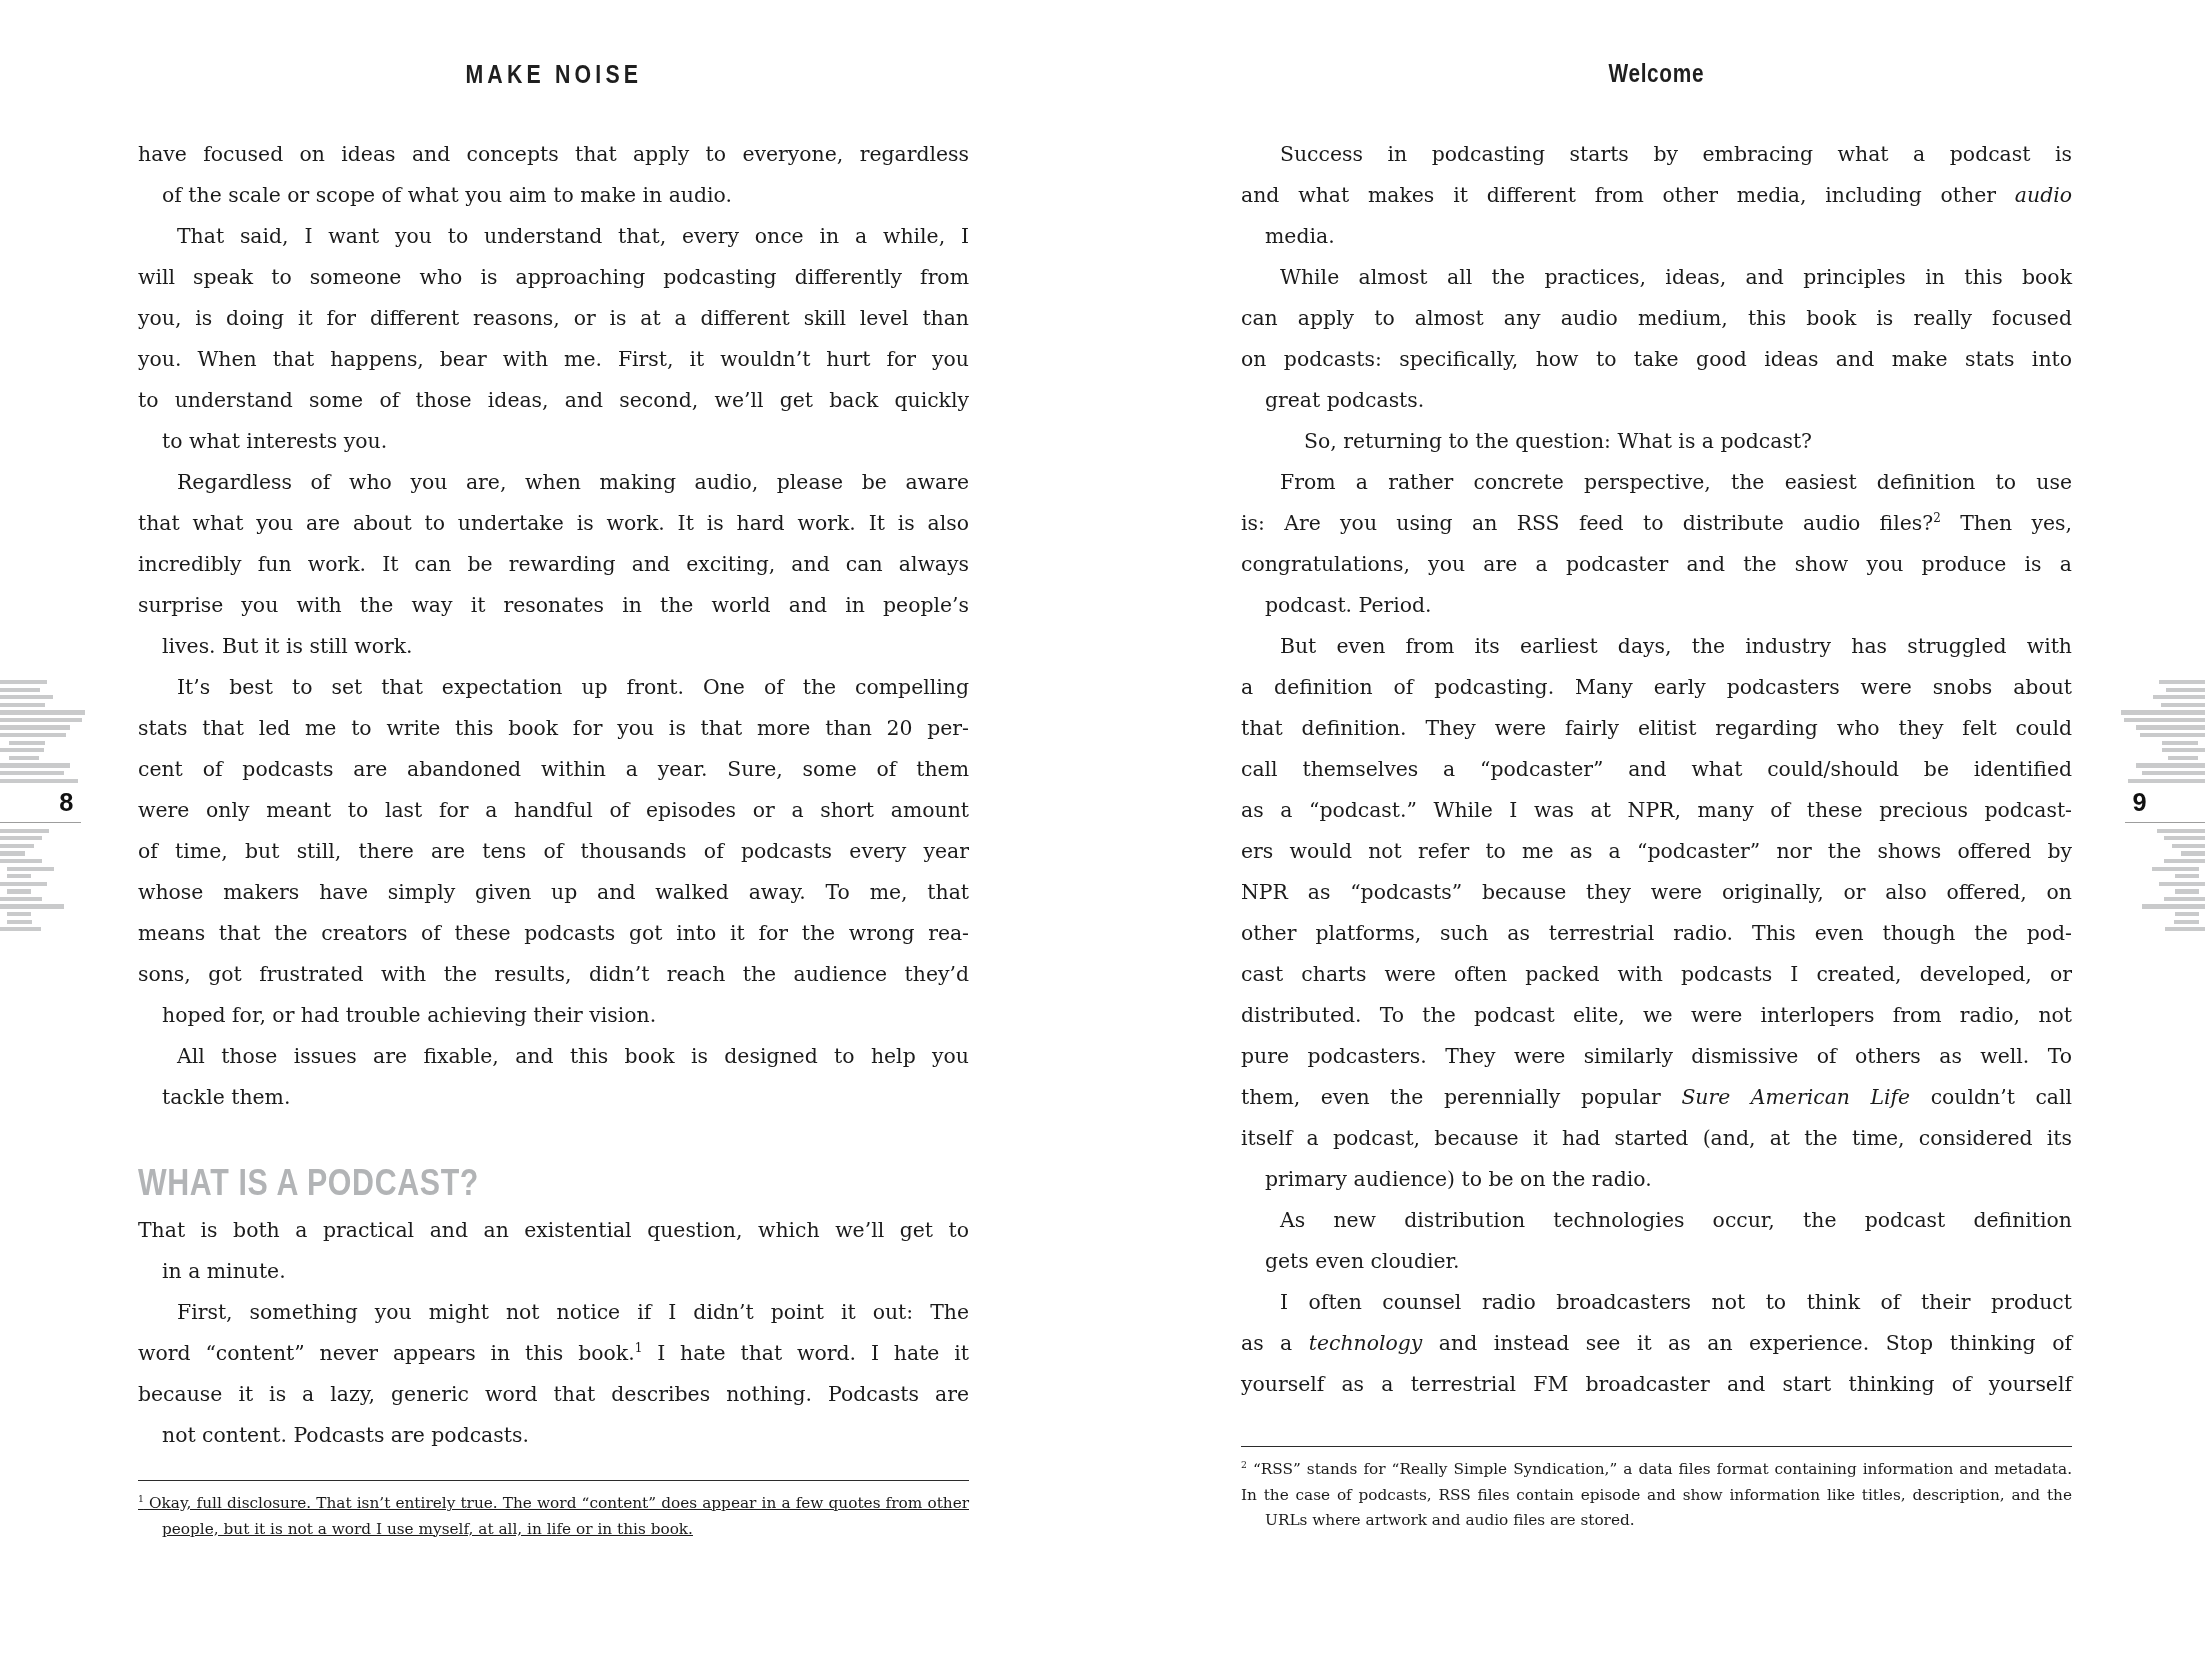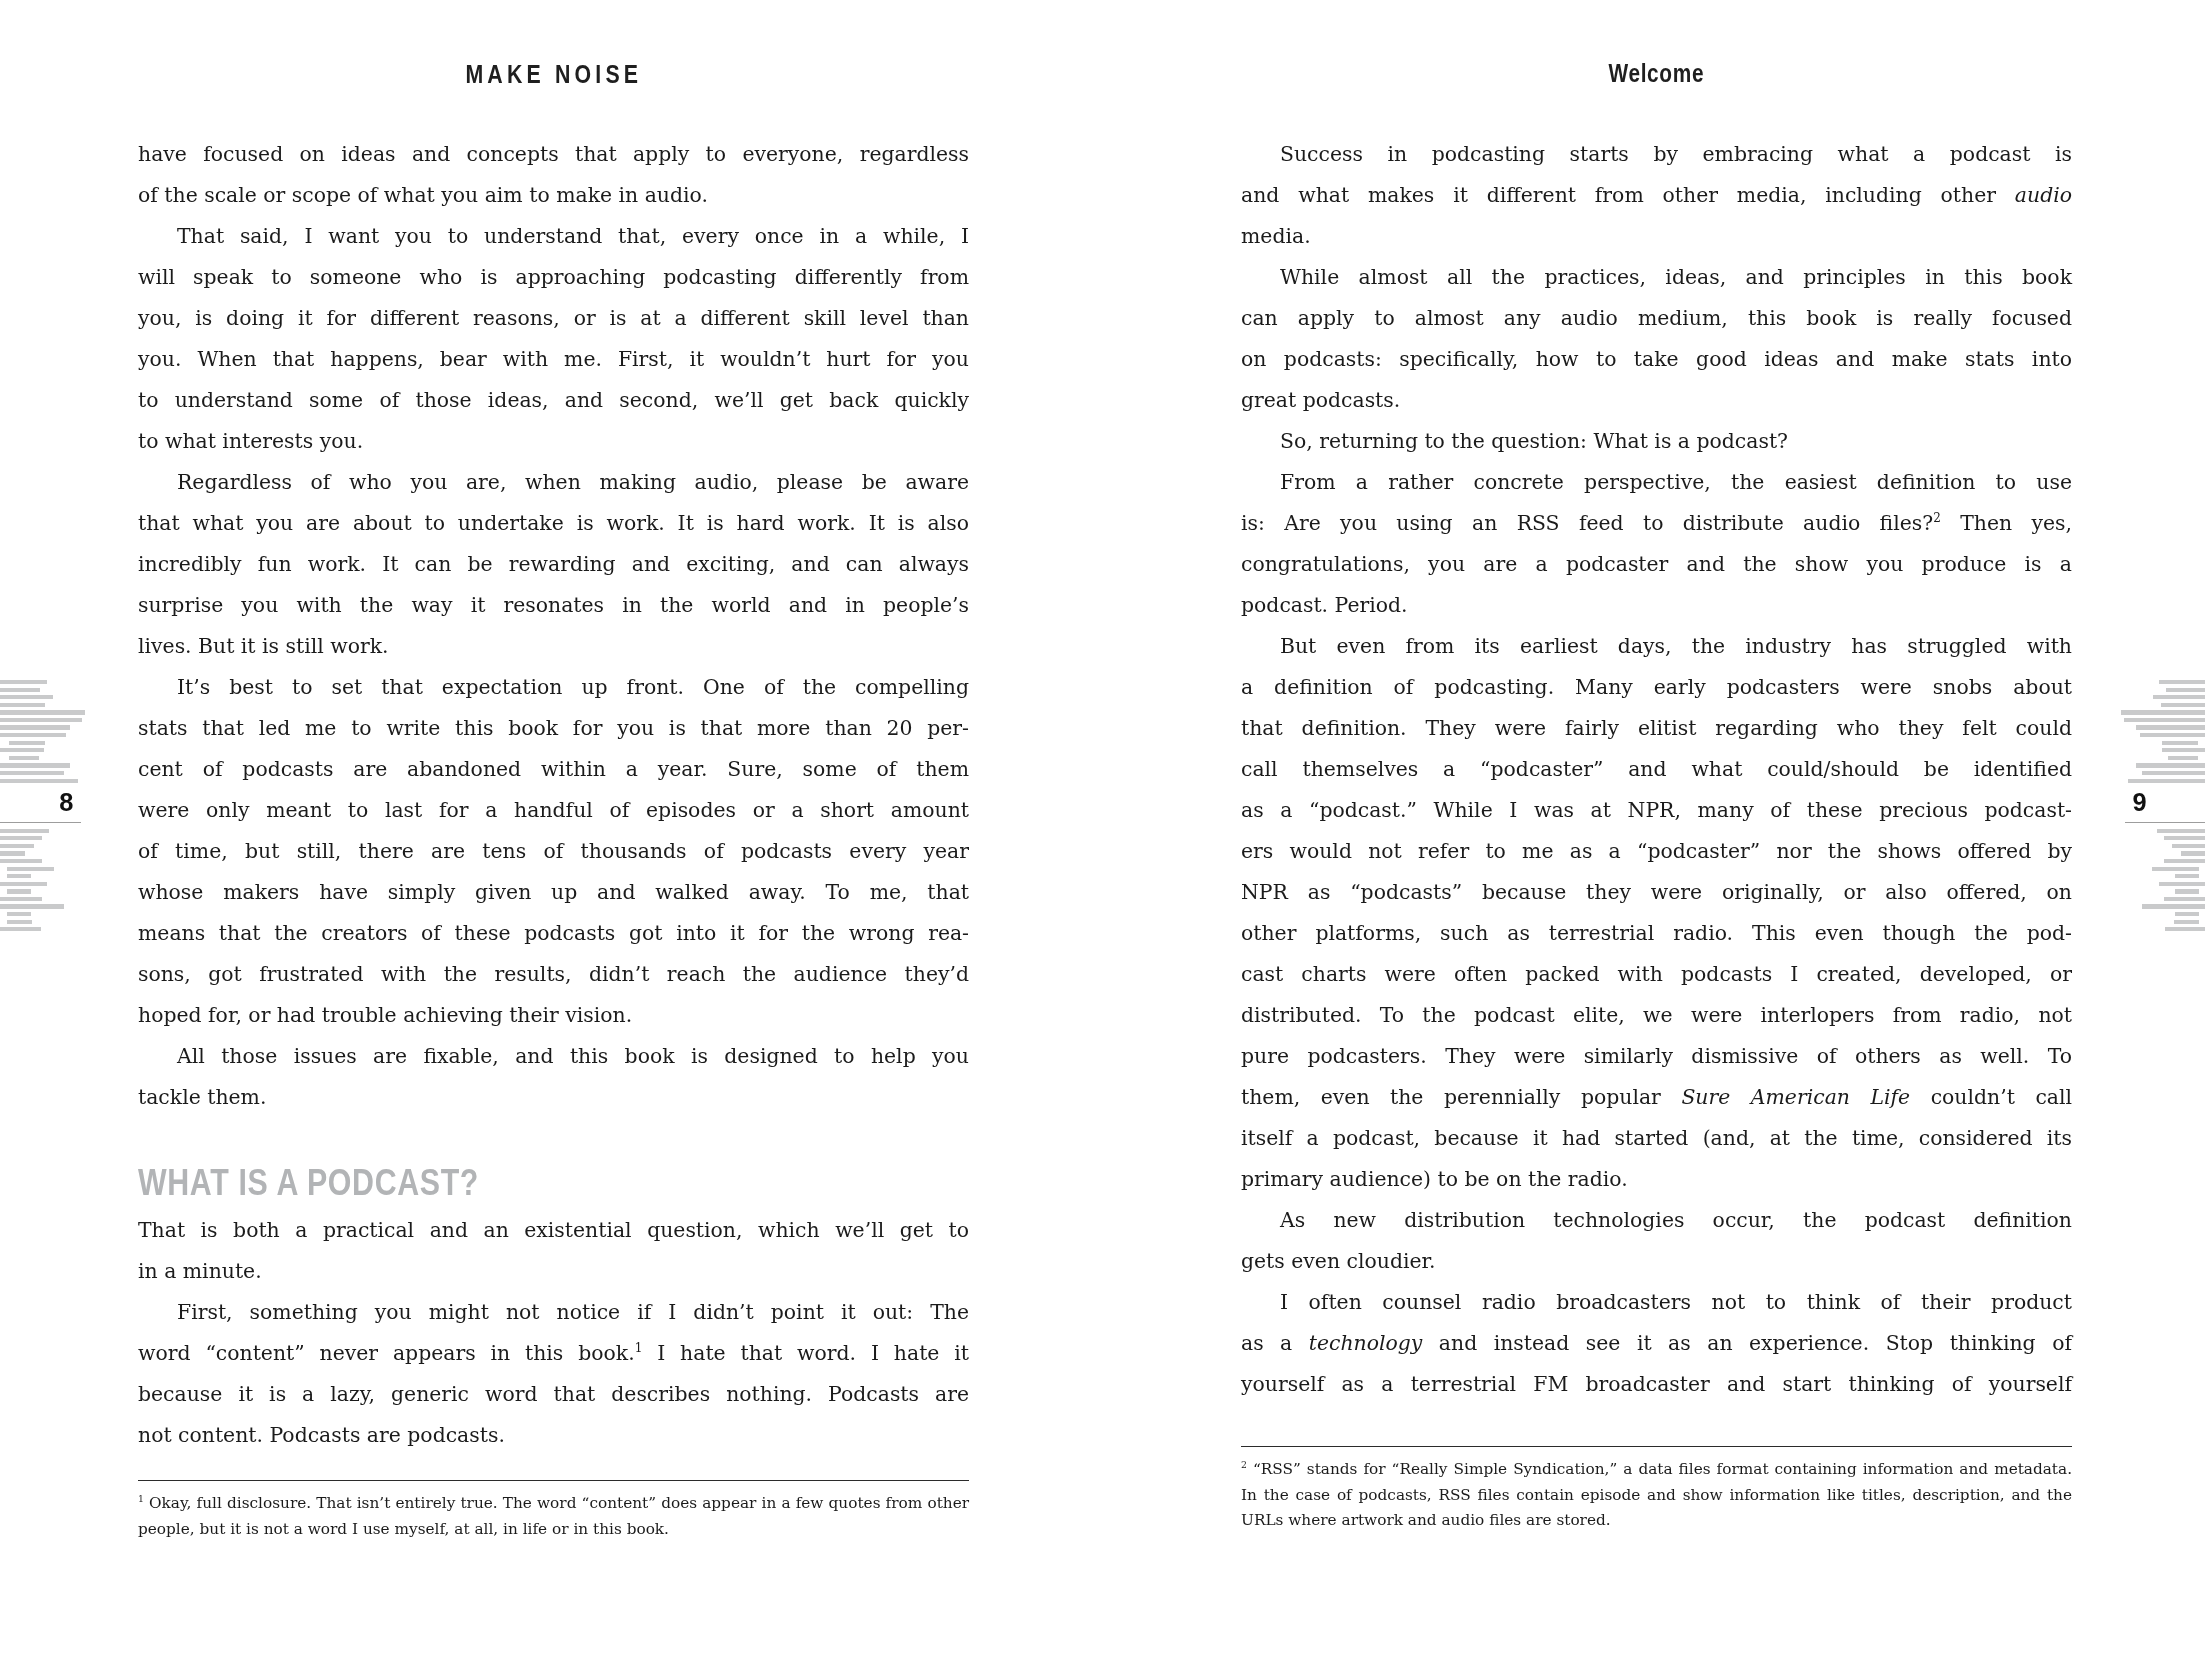--- a/index.html
+++ b/index.html
@@ -19,34 +19,34 @@
   }
   .running-head .rh-inner{display:inline-block;transform:scaleX(.82);transform-origin:50% 50%;}
   .page.left .running-head{font-weight:700;font-size:26px;letter-spacing:5.1px;}
   .page.right .running-head{font-weight:700;font-size:25.4px;letter-spacing:0.8px;}
 
   .content{position:absolute;top:134px;left:138px;width:831px;}
   .line{
     height:41px;line-height:41px;font-size:20.4px;
     text-align:justify;text-align-last:justify;
   }
-  .line.last{text-align-last:left;}
+  .line.last{text-align-last:left;margin-left:24px;}
   .line.ind{text-indent:39px;}
   .line i{font-style:italic;}
   .line sup{font-size:12px;line-height:0;vertical-align:super;}
   .line.head{
     font-family:"Liberation Sans", sans-serif;font-weight:700;
     font-size:37px;letter-spacing:0.8px;color:#b2b4b6;
     height:41px;line-height:41px;margin-top:44px;margin-bottom:6.8px;
     text-align:left;text-align-last:left;
     transform:scaleX(.82);transform-origin:0 50%;
   }
 
   .footnote{position:absolute;left:138px;width:831px;}
-  .page.left .footnote{top:1480px;}
+  .page.left .footnote{top:1480px;text-decoration:underline;}
   .page.right .footnote{top:1446px;}
   .fn-rule{border-top:1.7px solid #2b2b2b;height:0;margin-bottom:10.2px;}
   .footnote .line{height:25.4px;line-height:25.4px;font-size:15.3px;}
   .footnote .line sup{font-size:9.3px;}
 
   .margin-deco{position:absolute;top:680px;width:87px;}
   .page.left .margin-deco{left:0;}
   .page.right .margin-deco{right:0;}
   .bars{display:flex;flex-direction:column;gap:3.4px;}
   .page.right .bars{align-items:flex-end;}

